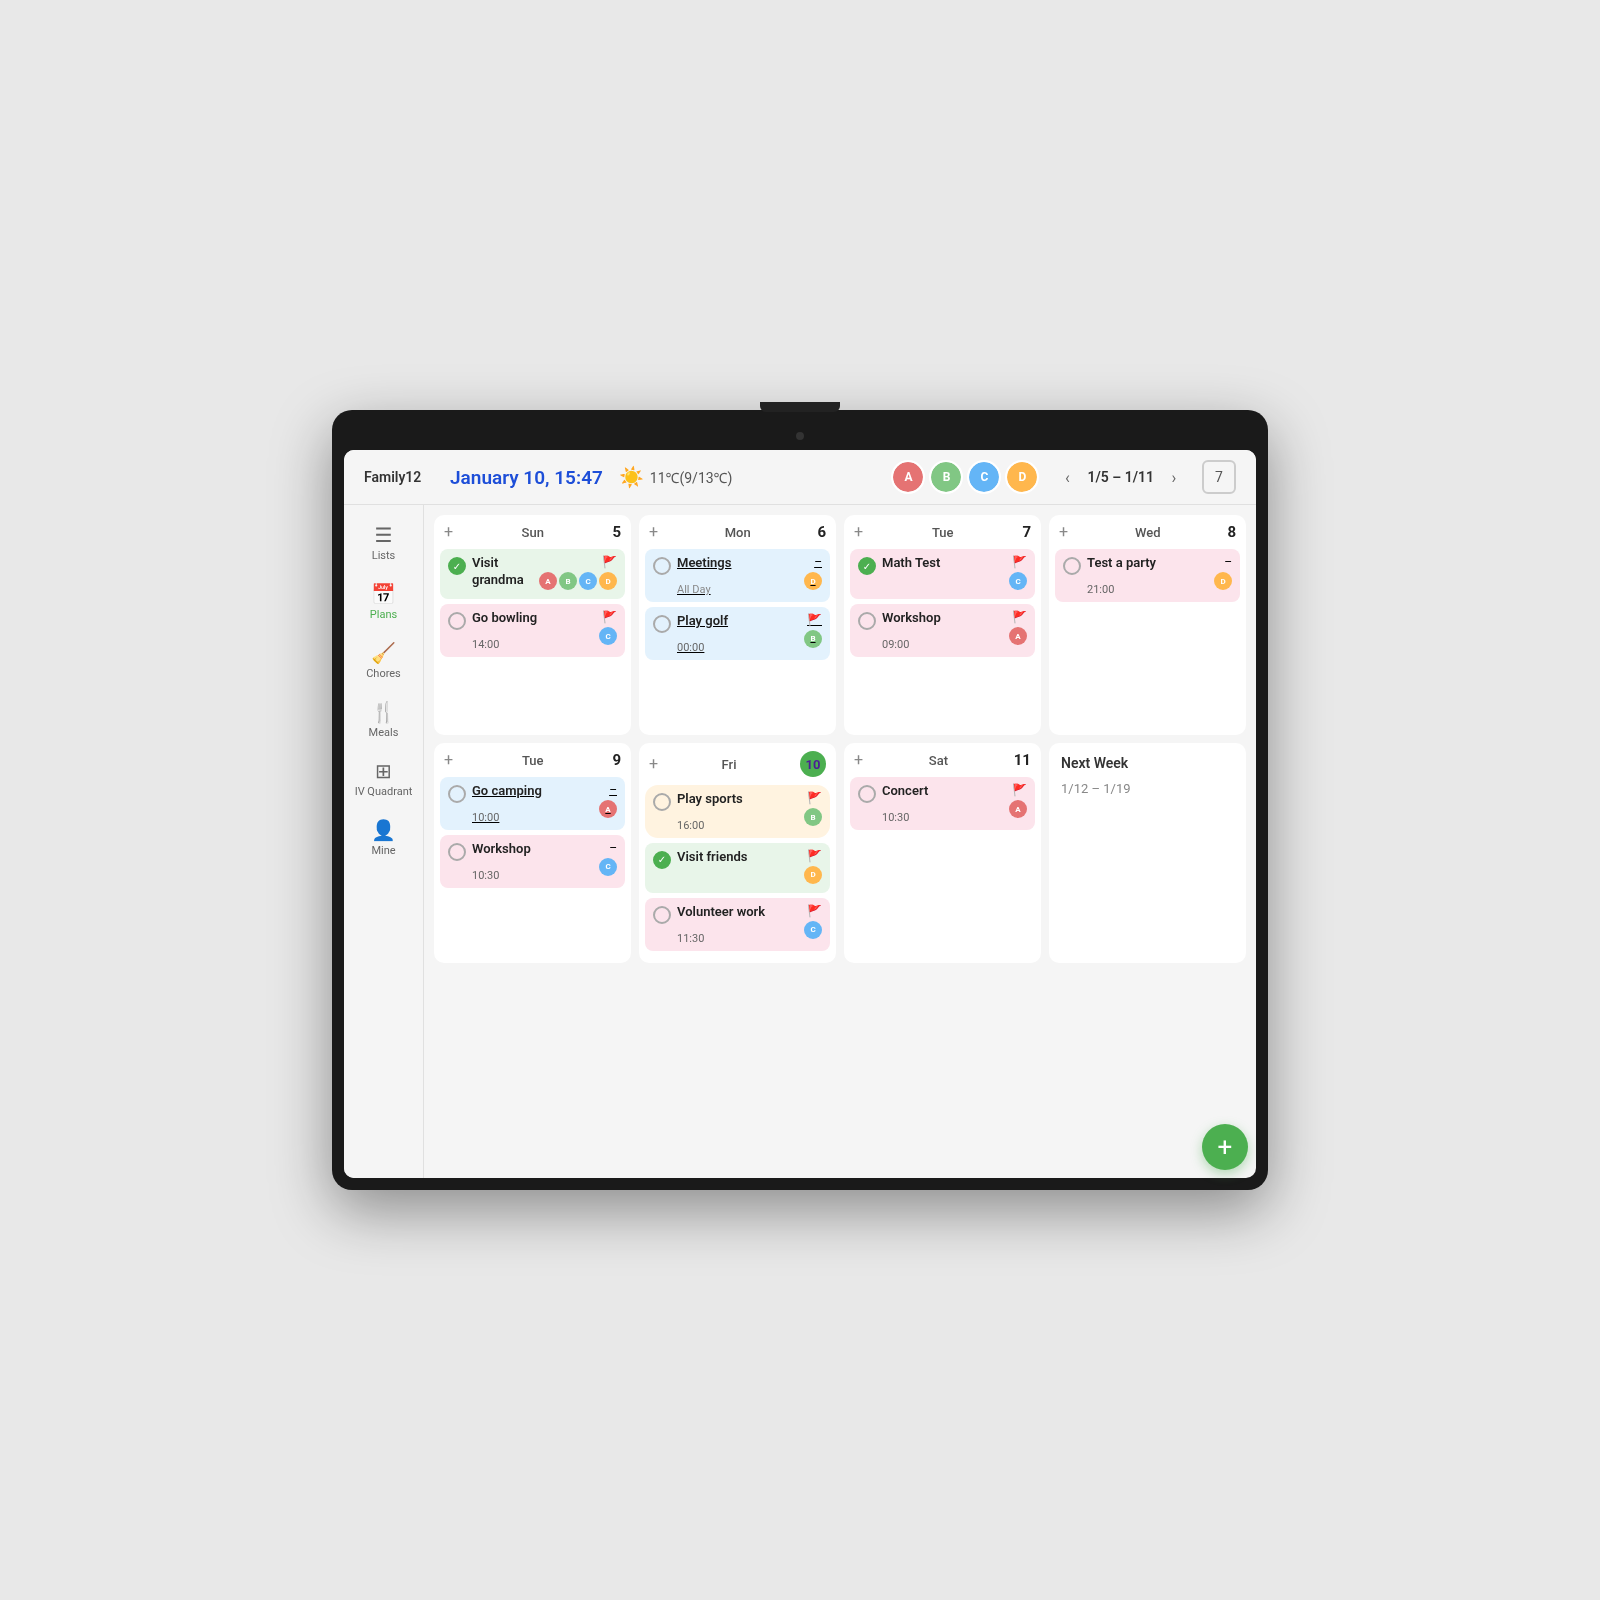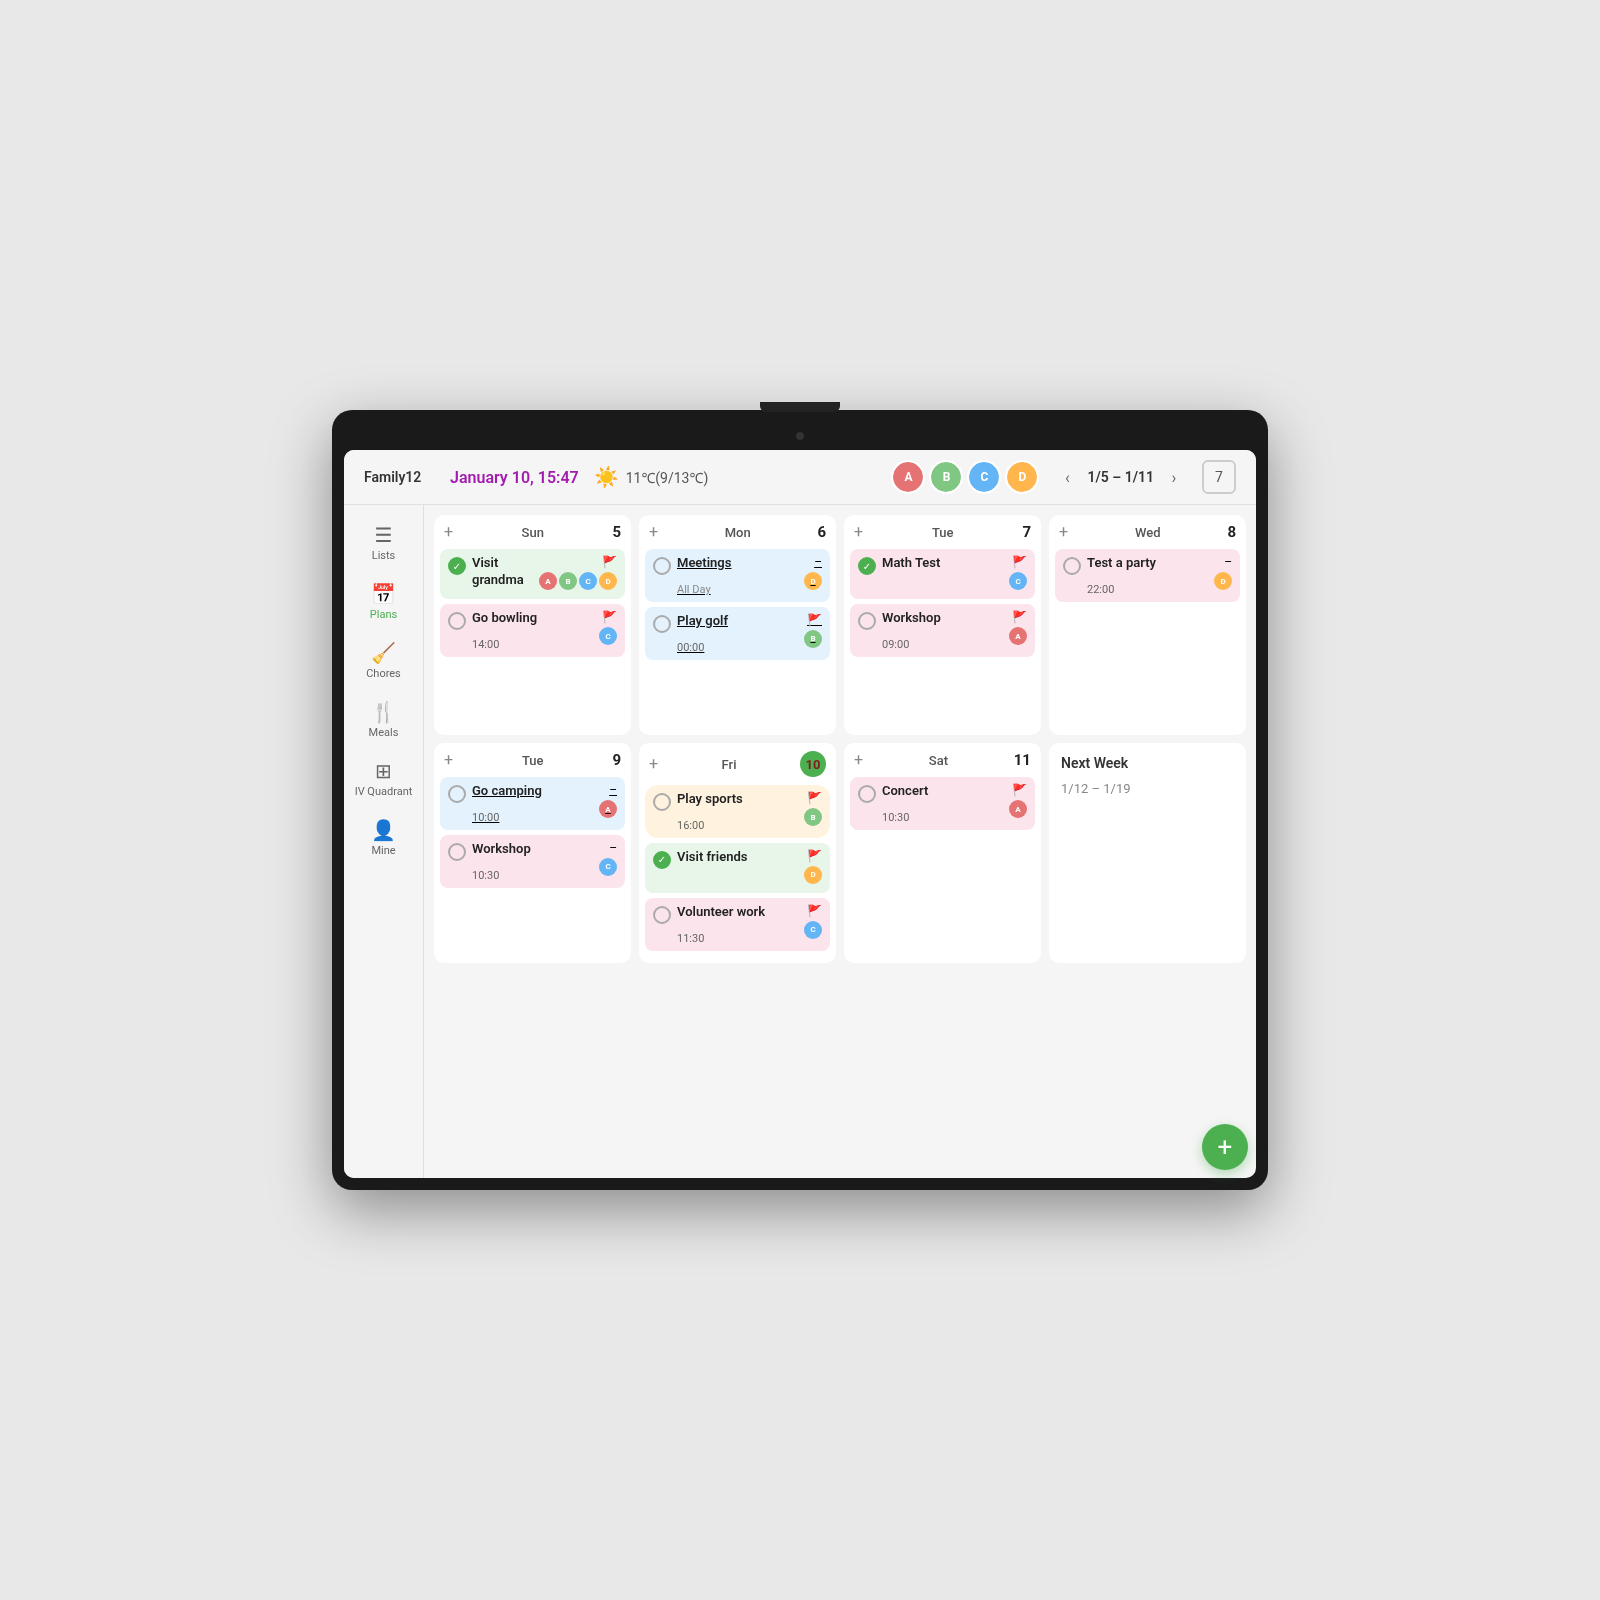--- a/index.html
+++ b/index.html
@@ -71,23 +71,23 @@
     }
 
     .family-name {
       font-size: 14px;
       font-weight: 600;
       color: #333;
       min-width: 70px;
     }
 
     .date-time {
-      font-size: 16px;
+      font-size: 19px;
       font-weight: 600;
-      color: #a21caf;
+      color: #1d4ed8;
     }
 
     .weather {
       display: flex;
       align-items: center;
       gap: 6px;
       font-size: 14px;
       color: #555;
     }
 
@@ -248,21 +248,21 @@
     }
 
     .day-number {
       font-weight: 700;
       color: #222;
       font-size: 15px;
     }
 
     .day-number.today {
       background: #4CAF50;
-      color: #7f1d1d;
+      color: #4c1d95;
       width: 26px;
       height: 26px;
       border-radius: 50%;
       display: flex;
       align-items: center;
       justify-content: center;
       font-size: 13px;
     }
 
     .events-list {
@@ -612,21 +612,21 @@
                 <span class="day-add">+</span>
                 <span class="day-name">Wed</span>
                 <span class="day-number">8</span>
               </div>
               <div class="events-list">
                 <div class="event-card pink">
                   <div class="event-left">
                     <div class="event-checkbox"></div>
                     <div class="event-info">
                       <div class="event-title">Test a party</div>
-                      <div class="event-time">22:00</div>
+                      <div class="event-time">21:00</div>
                     </div>
                   </div>
                   <div class="event-right">
                     <span class="event-flag">–</span>
                     <div class="event-avatars">
                       <div class="event-avatar" style="background:#ffb74d">D</div>
                     </div>
                   </div>
                 </div>
               </div>

